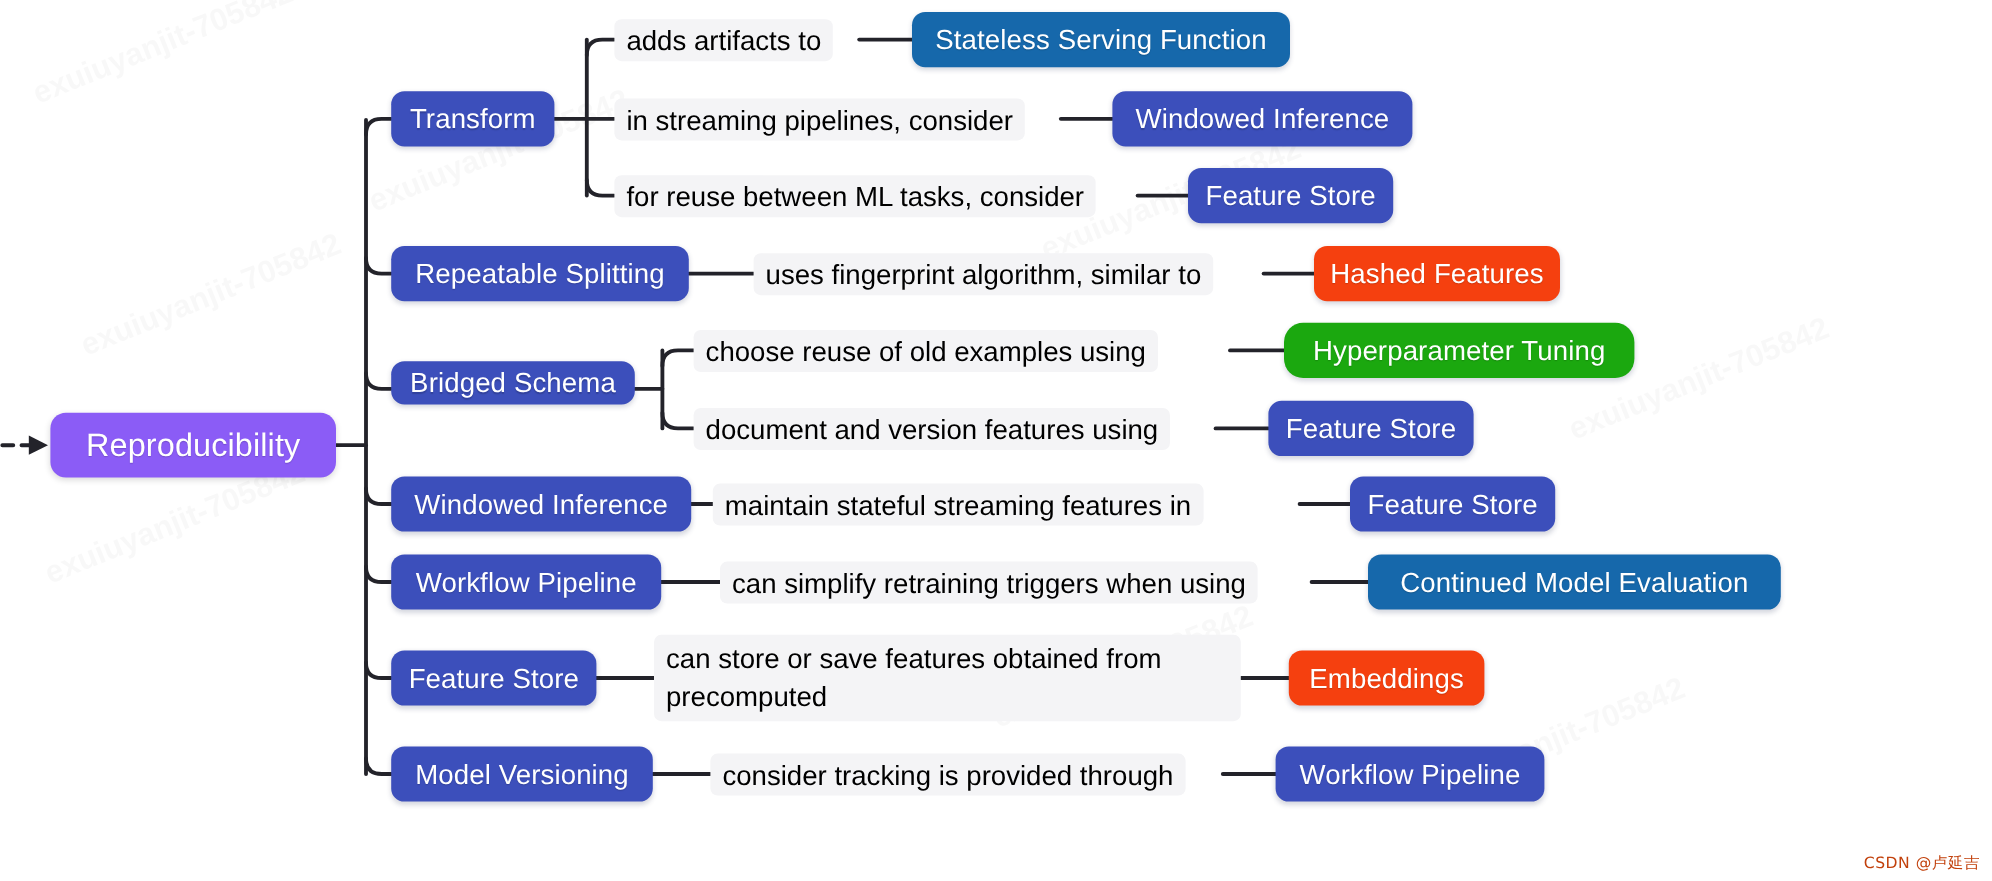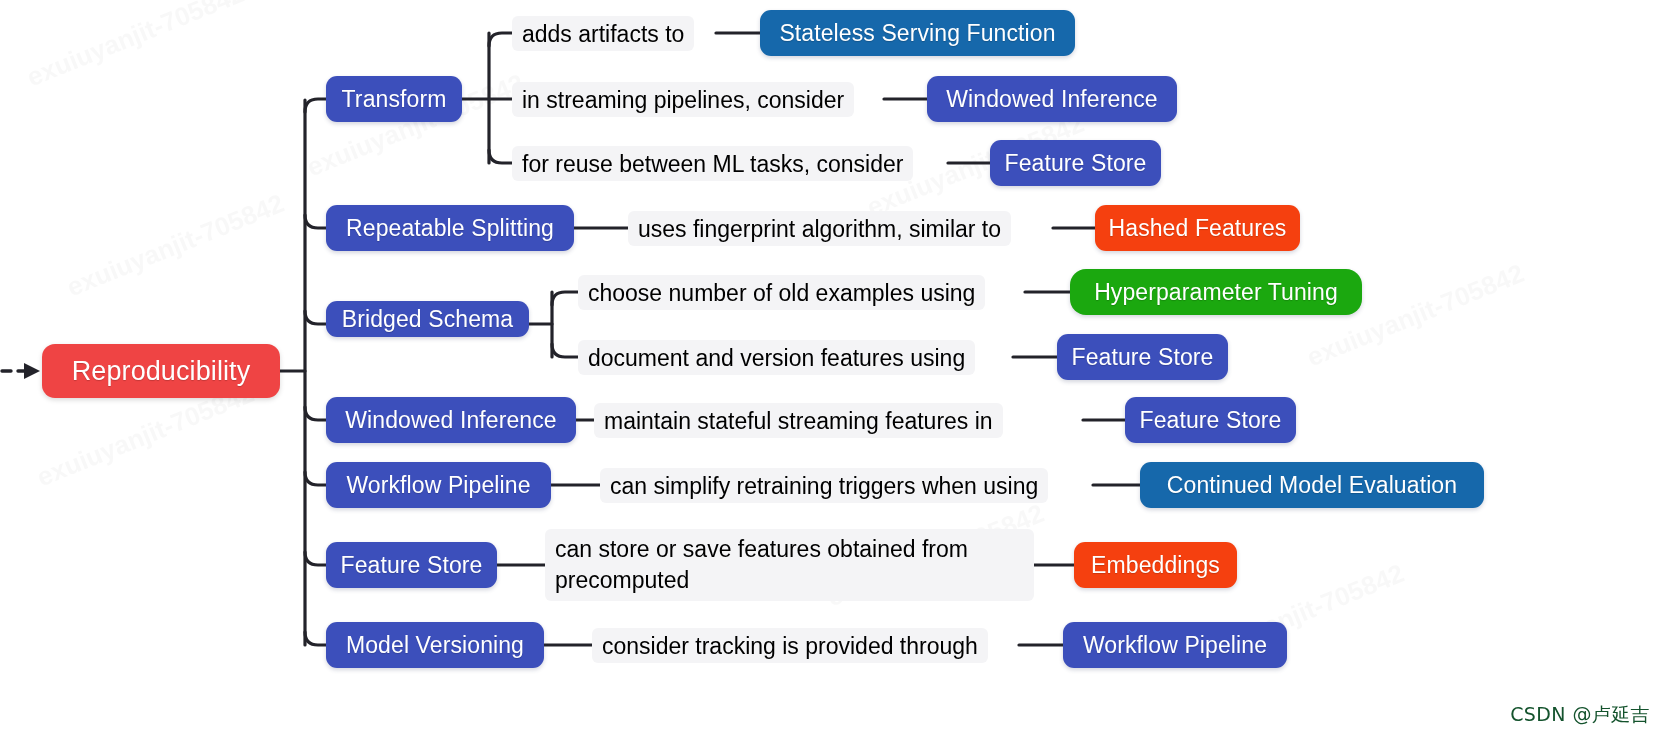--- a/index.html
+++ b/index.html
@@ -18,21 +18,21 @@
     box-sizing:border-box;
     display:flex;align-items:center;justify-content:center;
     border-radius:11px;
     color:#ffffff;
     font-weight:normal;
     letter-spacing:.1px;
     white-space:nowrap;
     text-shadow:0 1px 1px rgba(0,0,0,.18);
     box-shadow:0 2px 4px rgba(40,50,90,.20);
   }
-  .n-root{background:#ef4444;border-radius:13px;font-size:27px;box-shadow:0 2px 5px rgba(0,0,0,.15);}
+  .n-root{background:#8b5cf6;border-radius:13px;font-size:27px;box-shadow:0 2px 5px rgba(0,0,0,.15);}
   .n-blue{background:#3c4fbb;font-size:23px;}
   .n-steel{background:#1668ab;font-size:23px;}
   .n-red{background:#f5400f;font-size:23px;}
   .n-green{background:#1ba80f;font-size:23px;border-radius:16px;}
 
   .edge-label{
     position:absolute;
     box-sizing:border-box;
     display:flex;align-items:center;
     color:#000000;
@@ -40,21 +40,21 @@
     line-height:30px;
     background:#f4f4f6;
     border-radius:6px;
     padding:4px 10px;
     white-space:pre-line;
   }
   .edge-label.two-line{align-items:center;line-height:31px;}
 
   .watermark{
     position:absolute;right:10px;bottom:6px;
-    font-size:19px;color:#14532d;
+    font-size:13px;color:#c2410c;
     letter-spacing:.4px;
     font-family:"DejaVu Sans",sans-serif;
     margin-top:28px;
   }
   .ghost{
     position:absolute;
     color:rgba(120,120,130,.055);
     font-size:26px;font-weight:bold;
     transform:rotate(-22deg);
     white-space:nowrap;
@@ -138,21 +138,21 @@
   <div class="node n-blue" style="left:326px;top:462px;width:225px;height:46px;">Workflow Pipeline</div>
   <div class="node n-blue" style="left:326px;top:542px;width:171px;height:46px;">Feature Store</div>
   <div class="node n-blue" style="left:326px;top:622px;width:218px;height:46px;">Model Versioning</div>
 
   <div class="edge-label" style="left:512px;top:16px;height:35px;">adds artifacts to</div>
   <div class="edge-label" style="left:512px;top:82px;height:35px;">in streaming pipelines, consider</div>
   <div class="edge-label" style="left:512px;top:146px;height:35px;">for reuse between ML tasks, consider</div>
 
   <div class="edge-label" style="left:628px;top:211px;height:35px;">uses fingerprint algorithm, similar to</div>
 
-  <div class="edge-label" style="left:578px;top:275px;height:35px;">choose number of old examples using</div>
+  <div class="edge-label" style="left:578px;top:275px;height:35px;">choose reuse of old examples using</div>
   <div class="edge-label" style="left:578px;top:340px;height:35px;">document and version features using</div>
 
   <div class="edge-label" style="left:594px;top:403px;height:35px;">maintain stateful streaming features in</div>
 
   <div class="edge-label" style="left:600px;top:468px;height:35px;">can simplify retraining triggers when using</div>
 
   <div class="edge-label two-line" style="left:545px;top:529px;width:489px;height:72px;">can store or save features obtained from
 precomputed</div>
 
   <div class="edge-label" style="left:592px;top:628px;height:35px;">consider tracking is provided through</div>

